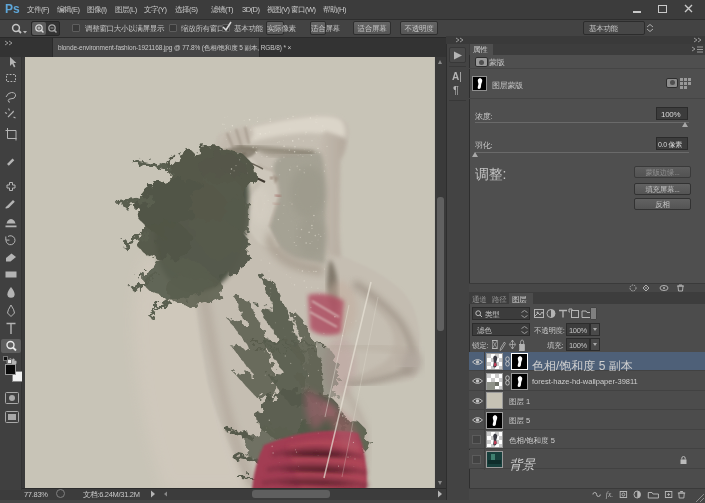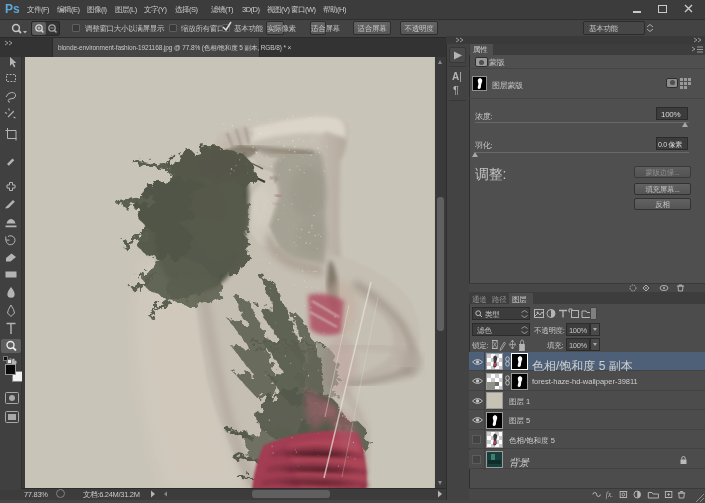--- a/index.html
+++ b/index.html
@@ -704,21 +704,21 @@
           <path d="M7.5,8.5 Q9.5,8.5 9.8,11.5 L7,12.5 Q6.8,10 7.5,8.5 Z" fill="#c03c55"></path>
         </svg>
         <div class="abs" style="left:40px;top:6px;color:#cecece;font-size:7.5px;white-space:nowrap">色相/饱和度 5</div>
       </div>
       <div class="abs" style="left: 469px; top: 449.5px; width: 236px; height: 19.6px; background: rgb(76, 76, 76); border-bottom: 1px solid rgb(66, 66, 66);">
         <div class="abs" style="left:3px;top:5px;width:9px;height:9px;background:#434343;border:1px solid #5c5c5c"></div>
         <div class="abs" style="left:15px;top:0;width:1px;height:20px;background:#424242"></div>
         <div class="abs" style="left:17px;top:1.5px;width:17px;height:17px;border:1px solid #9a9a9a;background:#173f3c"></div>
         <div class="abs" style="left:22px;top:4.5px;width:4px;height:9px;background:#3f8070"></div>
         <div class="abs" style="left:19px;top:10.5px;width:13px;height:4px;background:#0f2d2b"></div>
-        <div class="abs" style="left:40px;top:6px;color:#cecece;font-size:10px;font-style:italic;white-space:nowrap">背景</div>
+        <div class="abs" style="left:40px;top:6px;color:#cecece;font-size:13px;font-style:italic;white-space:nowrap">背景</div>
         <svg class="abs" style="left:210px;top:5px" width="9" height="10" viewBox="0 0 9 10">
           <rect x="1.5" y="4.5" width="6" height="4.5" fill="#bbb"></rect>
           <path d="M2.8,4.5 v-1.3 a1.7,1.7 0 0,1 3.4,0 v1.3" fill="none" stroke="#bbb"></path>
         </svg>
       </div>
     </div>
 
 <div class="abs" style="left:469px;top:488px;width:236px;height:12px;background:#474747;border-top:1px solid #3a3a3a"></div>
 <svg class="abs" style="left:592px;top:490px" width="96" height="9" viewBox="0 0 104 9" preserveAspectRatio="none" fill="none" stroke="#b5b5b5">
 <path d="M1,4.5 a2,2 0 0,1 4,0 M5,4.5 a2,2 0 0,0 4,0"></path>

